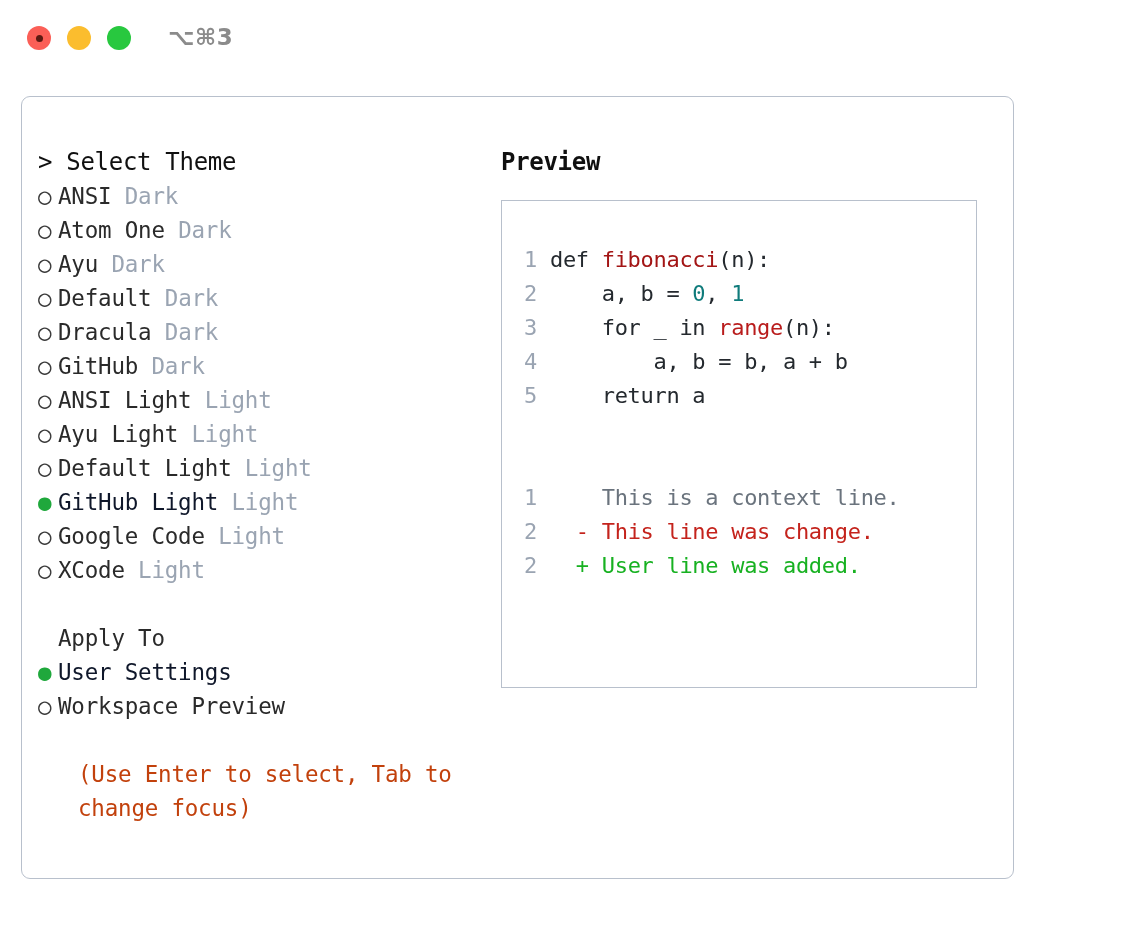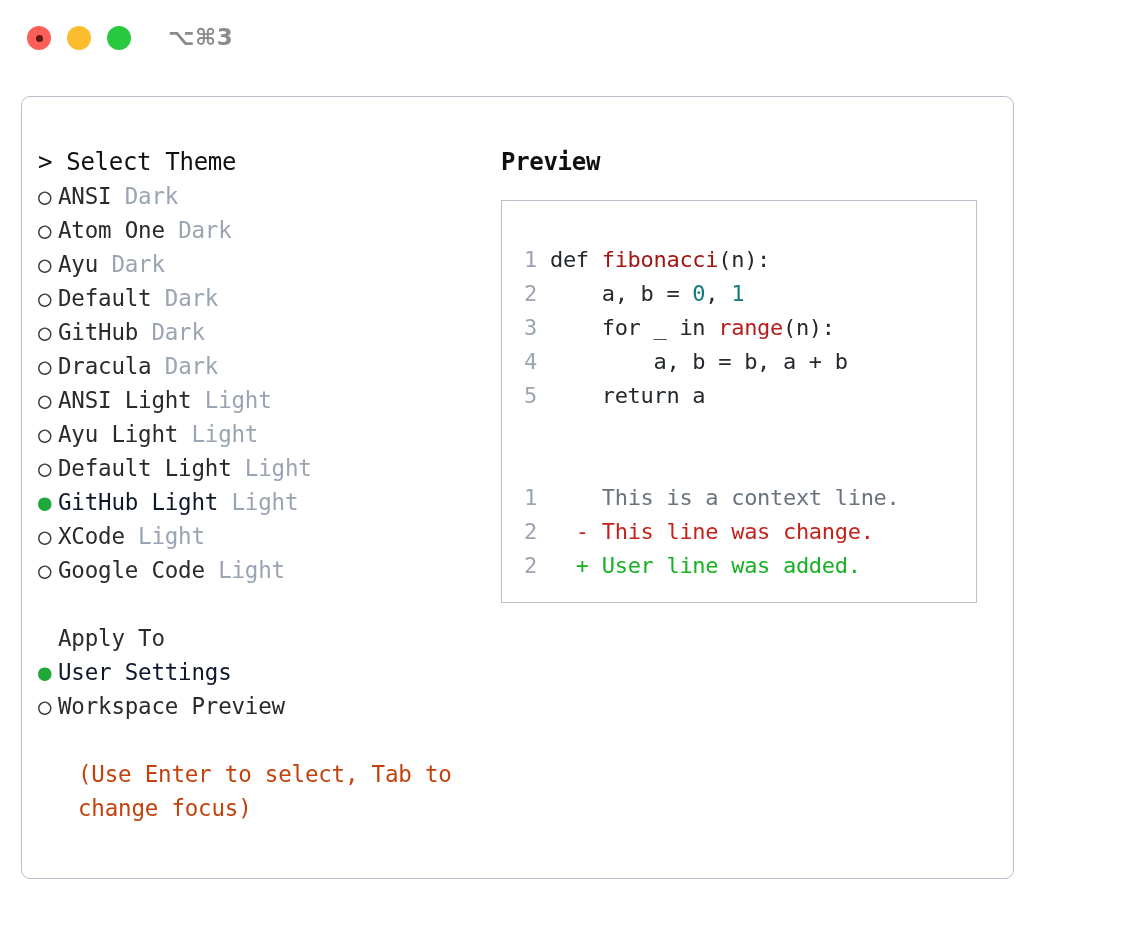--- a/index.html
+++ b/index.html
@@ -156,21 +156,21 @@
   .preview-title {
     font-size: 24px;
     font-weight: bold;
     color: #101010;
     line-height: 34px;
     letter-spacing: -0.3px;
   }
   .code-box {
     margin-top: 21px;
     width: 476px;
-    height: 403px;
+    height: 488px;
     box-sizing: border-box;
     border: 1.5px solid #b8c0cc;
     background: #ffffff;
     padding: 42px 0 0 22px;
   }
   .code-line {
     font-size: 22px;
     line-height: 34px;
     white-space: pre;
     color: #24292e;
@@ -211,28 +211,28 @@
     <div class="columns">
 
       <div class="left-col">
         <div class="header-row">&gt; Select Theme</div>
 
         <div id="theme-list">
             <div class="opt-row"><span class="marker unsel">○</span><span class="opt-name">ANSI</span><span class="opt-kind"> Dark</span></div>
             <div class="opt-row"><span class="marker unsel">○</span><span class="opt-name">Atom One</span><span class="opt-kind"> Dark</span></div>
             <div class="opt-row"><span class="marker unsel">○</span><span class="opt-name">Ayu</span><span class="opt-kind"> Dark</span></div>
             <div class="opt-row"><span class="marker unsel">○</span><span class="opt-name">Default</span><span class="opt-kind"> Dark</span></div>
+            <div class="opt-row"><span class="marker unsel">○</span><span class="opt-name">Dracula</span><span class="opt-kind"> Dark</span></div>
             <div class="opt-row"><span class="marker unsel">○</span><span class="opt-name">GitHub</span><span class="opt-kind"> Dark</span></div>
-            <div class="opt-row"><span class="marker unsel">○</span><span class="opt-name">Dracula</span><span class="opt-kind"> Dark</span></div>
             <div class="opt-row"><span class="marker unsel">○</span><span class="opt-name">ANSI Light</span><span class="opt-kind"> Light</span></div>
             <div class="opt-row"><span class="marker unsel">○</span><span class="opt-name">Ayu Light</span><span class="opt-kind"> Light</span></div>
             <div class="opt-row"><span class="marker unsel">○</span><span class="opt-name">Default Light</span><span class="opt-kind"> Light</span></div>
             <div class="opt-row selected"><span class="marker sel">●</span><span class="opt-name">GitHub Light</span><span class="opt-kind"> Light</span></div>
+            <div class="opt-row"><span class="marker unsel">○</span><span class="opt-name">Google Code</span><span class="opt-kind"> Light</span></div>
             <div class="opt-row"><span class="marker unsel">○</span><span class="opt-name">XCode</span><span class="opt-kind"> Light</span></div>
-            <div class="opt-row"><span class="marker unsel">○</span><span class="opt-name">Google Code</span><span class="opt-kind"> Light</span></div>
           </div>
 
         <div class="section-gap"></div>
 
         <div class="section-label">Apply To</div>
 
         <div id="apply-list">
             <div class="opt-row selected"><span class="marker sel">●</span><span class="opt-name">User Settings</span></div>
             <div class="opt-row"><span class="marker unsel">○</span><span class="opt-name">Workspace Preview</span></div>
           </div>

